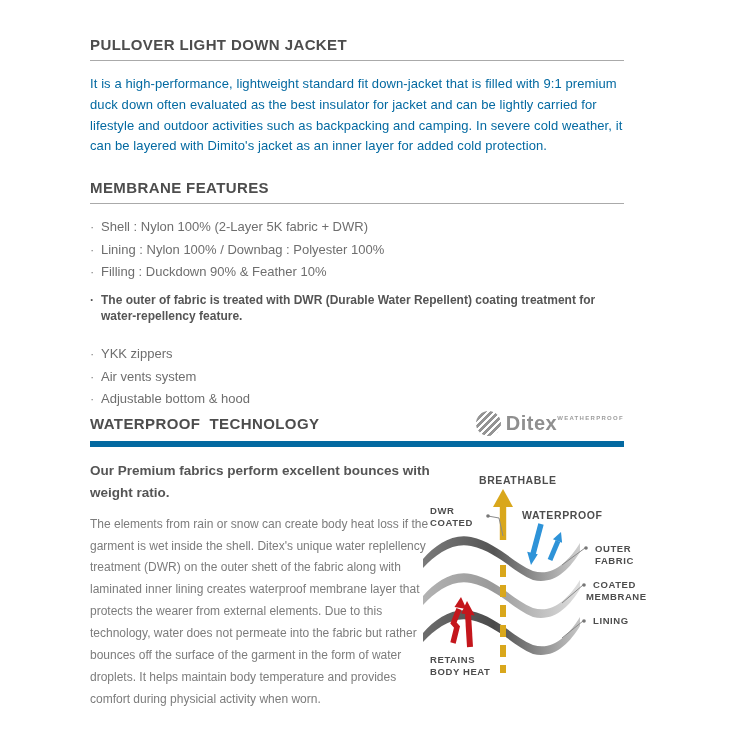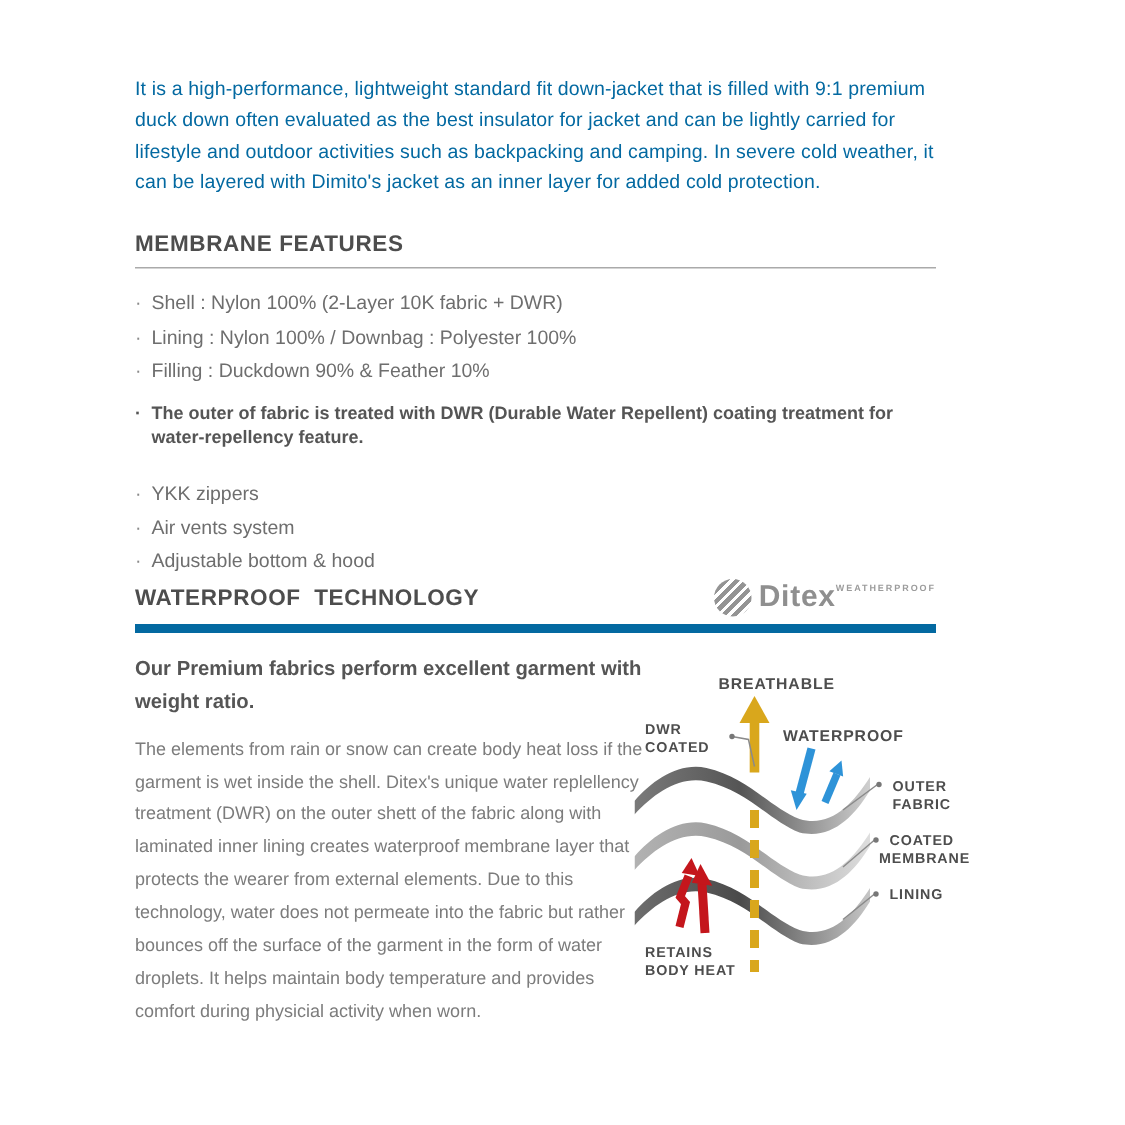--- a/index.html
+++ b/index.html
@@ -50,28 +50,29 @@
 
   .d-label{font-size:9.5px;font-weight:bold;fill:#4d4d4d;letter-spacing:.6px;}
   .d-big{font-size:10.5px;font-weight:bold;fill:#4d4d4d;letter-spacing:.6px;}
   .leader{stroke:#8a8a8a;stroke-width:1;fill:none;}
 </style>
 </head>
 <body>
 
 <div class="content">
 
+  <h1 class="section-title rule">PULLOVER LIGHT DOWN JACKET</h1>
   <p class="intro">It is a high-performance, lightweight standard fit down-jacket that is filled with 9:1 premium duck down often evaluated as the best insulator for jacket and can be lightly carried for lifestyle and outdoor activities such as backpacking and camping. In severe cold weather, it can be layered with Dimito's jacket as an inner layer for added cold protection.</p>
 
   <div class="tech-block">
     <h2 class="section-title rule">MEMBRANE FEATURES</h2>
     <ul class="bullets">
       <li>
           <span class="dot">·</span>
-          <span>Shell : Nylon 100% (2-Layer 10K fabric + DWR)</span>
+          <span>Shell : Nylon 100% (2-Layer 5K fabric + DWR)</span>
         </li>
       <li>
           <span class="dot">·</span>
           <span>Lining : Nylon 100% / Downbag : Polyester 100%</span>
         </li>
       <li>
           <span class="dot">·</span>
           <span>Filling : Duckdown 90% &amp; Feather 10%</span>
         </li>
     </ul>
@@ -100,21 +101,21 @@
     <div class="ditex-logo">
       <div class="ditex-circle"></div>
       <div class="ditex-text">
         <span class="ditex-name">Ditex</span>
         <span class="ditex-sub">WEATHERPROOF</span>
       </div>
     </div>
   </div>
 
   <div class="wp-body">
-    <p class="wp-lead">Our Premium fabrics perform excellent garment with weight ratio.</p>
+    <p class="wp-lead">Our Premium fabrics perform excellent bounces with weight ratio.</p>
     <div class="wp-text">The elements from rain or snow can create body heat loss if the garment is wet inside the shell. Ditex's unique water replellency treatment (DWR)  on the outer shett of the fabric along with laminated inner lining creates waterproof membrane layer that protects the wearer from external elements. Due to this technology, water does not permeate into the fabric but rather bounces off the surface of the garment in the form of water droplets. It helps maintain body temperature and provides comfort during physicial activity when worn.</div>
 
     <div class="diagram">
       <svg viewBox="0 0 235 214" width="235" height="214">
         <defs>
           <linearGradient id="g1" x1="0" y1="0" x2="1" y2="0">
             <stop offset="0" stop-color="#7a7a7a"></stop>
               <stop offset="0.45" stop-color="#555555"></stop>
               <stop offset="1" stop-color="#cfcfcf"></stop>
           </linearGradient>

